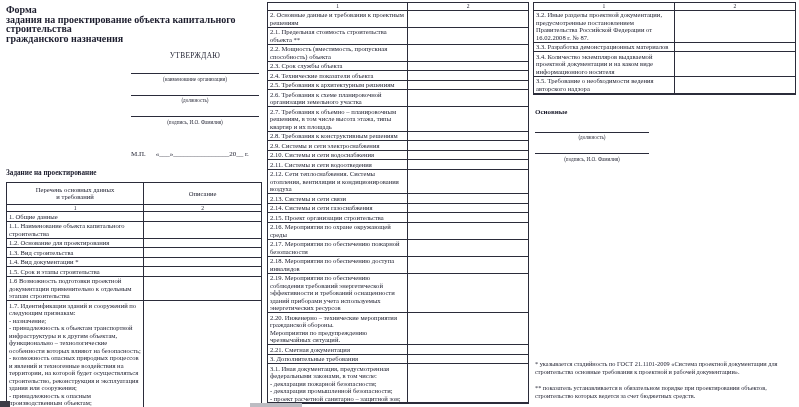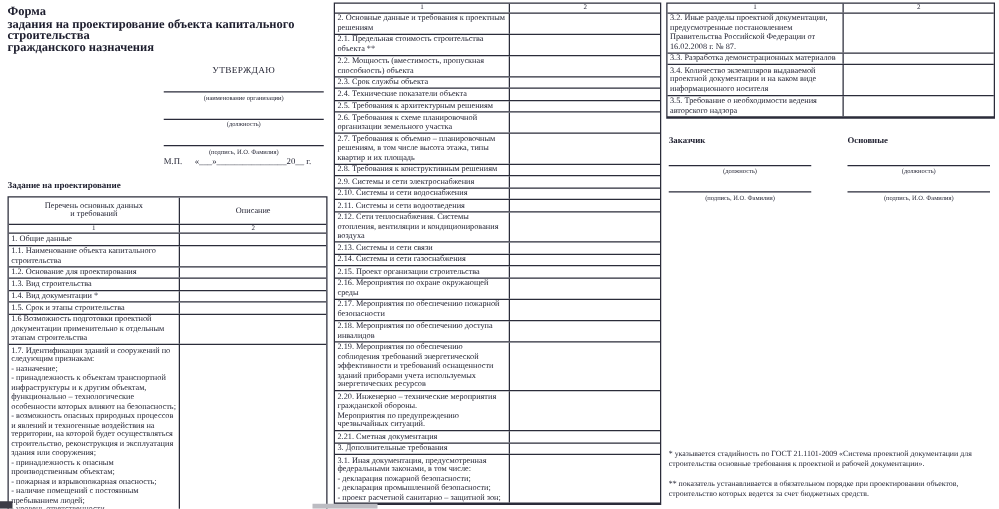--- a/index.html
+++ b/index.html
@@ -16,21 +16,21 @@
 
   .doc-title{
     margin:2px 0 0 0;font-size:10px;font-weight:bold;text-align:left;
     line-height:9.6px;white-space:pre-line;
   }
   .approve{width:128px;margin:8px 3px 0 auto;}
   .approve-label{font-weight:normal;font-size:7.4px;text-align:center;letter-spacing:.3px;}
   .sig-field{margin-top:12px;}
   .sig-line{border-bottom:1px solid #2a2b3a;height:1px;}
   .sig-cap{font-size:5.2px;text-align:center;margin-top:1.5px;color:#2a2b3a;}
-  .seal-line{margin-top:0;font-size:7px;display:flex;}
+  .seal-line{margin-top:25px;font-size:7px;display:flex;}
   .seal-mp{margin-right:10px;}
 
   .assign-heading{margin:11px 0 5px 0;font-size:7.2px;font-weight:bold;text-align:left;}
 
   .tbl{border:1px solid #2b2c3a;border-bottom-width:2px;font-size:6.6px;line-height:7.5px;}
   .col-left  .tbl{height:268px;overflow:hidden;}
   .col-mid   .tbl{height:399px;overflow:hidden;}
   .tbl-head{display:flex;border-bottom:1px solid #2b2c3a;}
   .th{display:flex;align-items:center;justify-content:center;text-align:center;
       padding:3px 2px;white-space:pre-line;min-height:18px;}
@@ -280,47 +280,33 @@
         </div>
           <div class="trow">
           <div class="td c1">3.5. Требование о необходимости ведения авторского надзора</div>
           <div class="td c2"></div>
         </div>
         </div>
     </div>
 
     <div class="signatures">
       <div class="sig-block">
-        <div class="sig-title">Заказчик</div>
+        <div class="sig-title">Основные</div>
         <div>
 
         <div class="sig-field">
             <div class="sig-line"></div>
             <div class="sig-cap">(должность)</div>
           </div>
             <div class="sig-field">
             <div class="sig-line"></div>
             <div class="sig-cap">(подпись, И.О. Фамилия)</div>
           </div>
           </div>
       </div>
-      <div class="sig-block">
-        <div class="sig-title">Основные</div>
-        <div>
-
-        <div class="sig-field">
-            <div class="sig-line"></div>
-            <div class="sig-cap">(должность)</div>
-          </div>
-            <div class="sig-field">
-            <div class="sig-line"></div>
-            <div class="sig-cap">(подпись, И.О. Фамилия)</div>
-          </div>
-          </div>
-      </div>
     </div>
 
     <div class="footnotes">
       <p class="footnote">* указывается стадийность по ГОСТ 21.1101-2009 «Система проектной документации для строительства основные требования к проектной и рабочей документации».</p>
       <p class="footnote">** показатель устанавливается в обязательном порядке при проектировании объектов, строительство которых ведется за счет бюджетных средств.</p>
     </div>
   </section>
 
   <div class="artifact artifact-1"></div>
   <div class="artifact artifact-2"></div>

